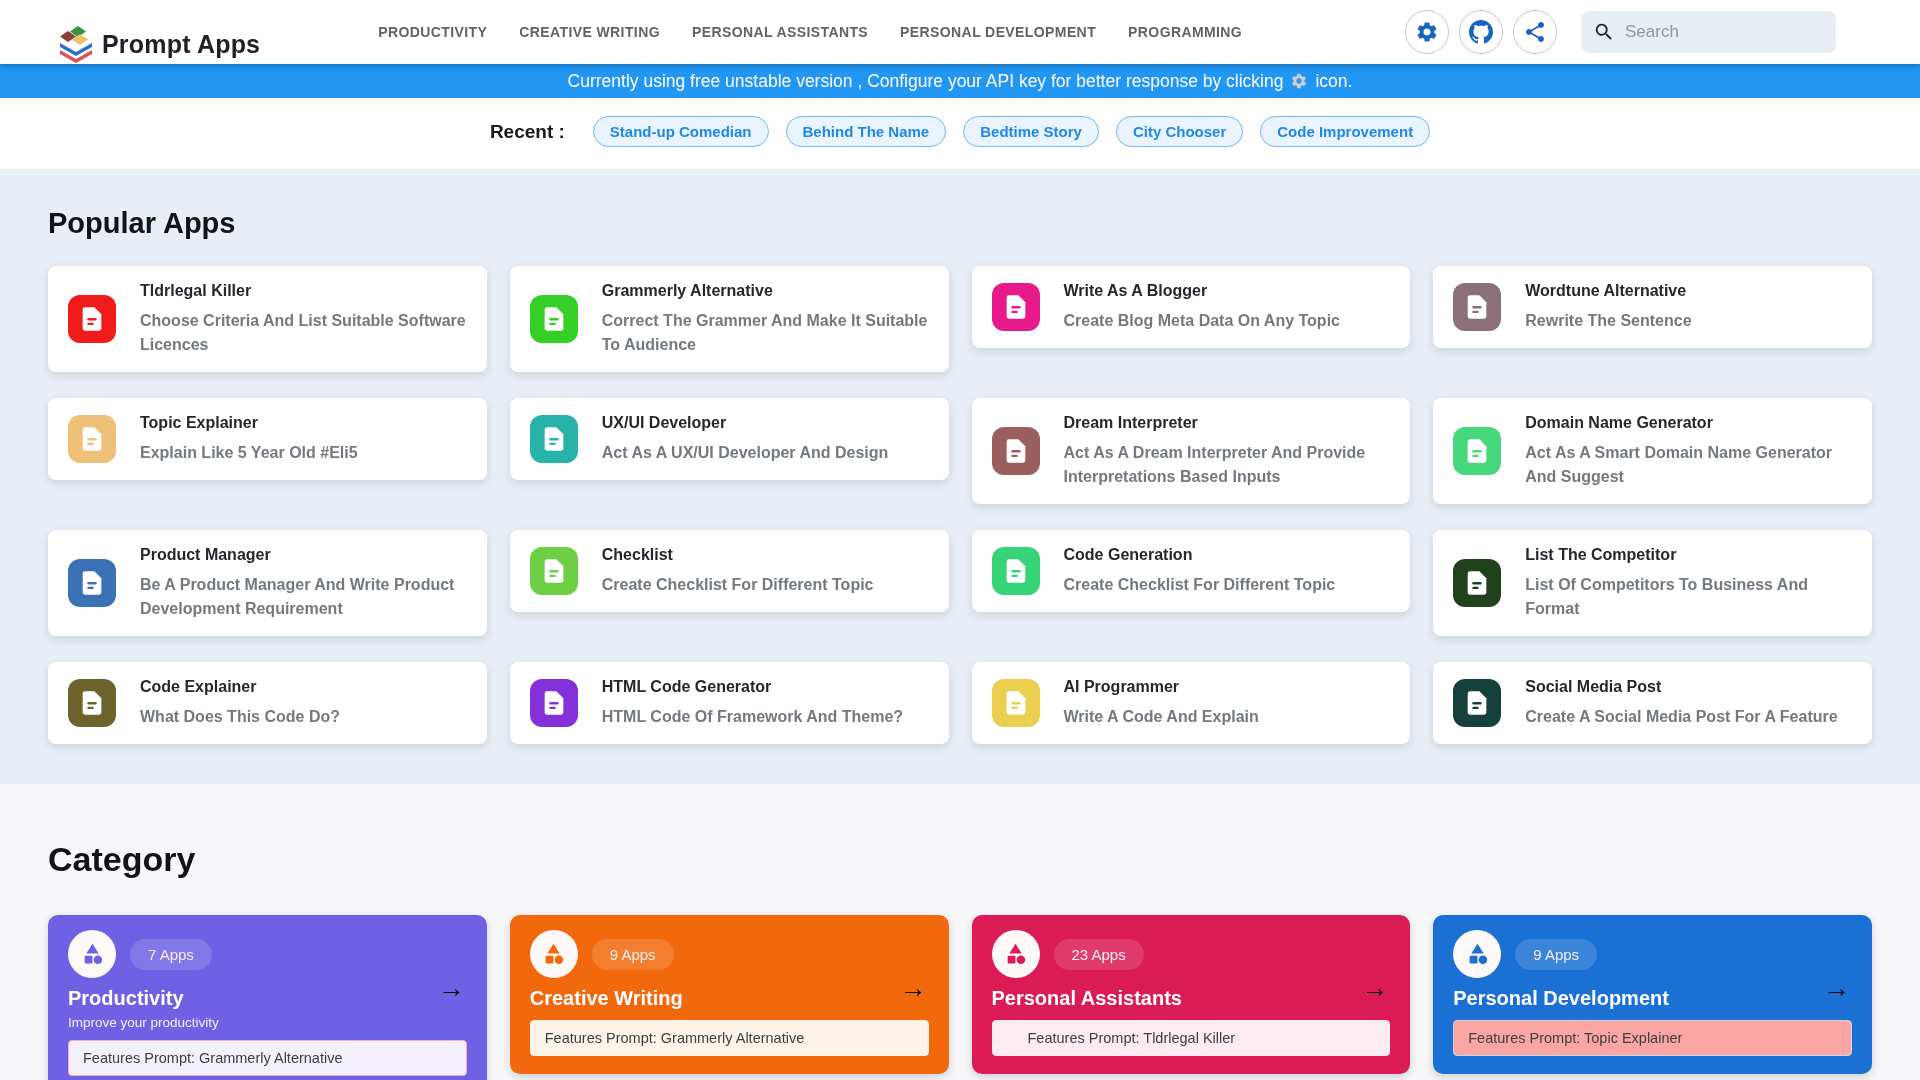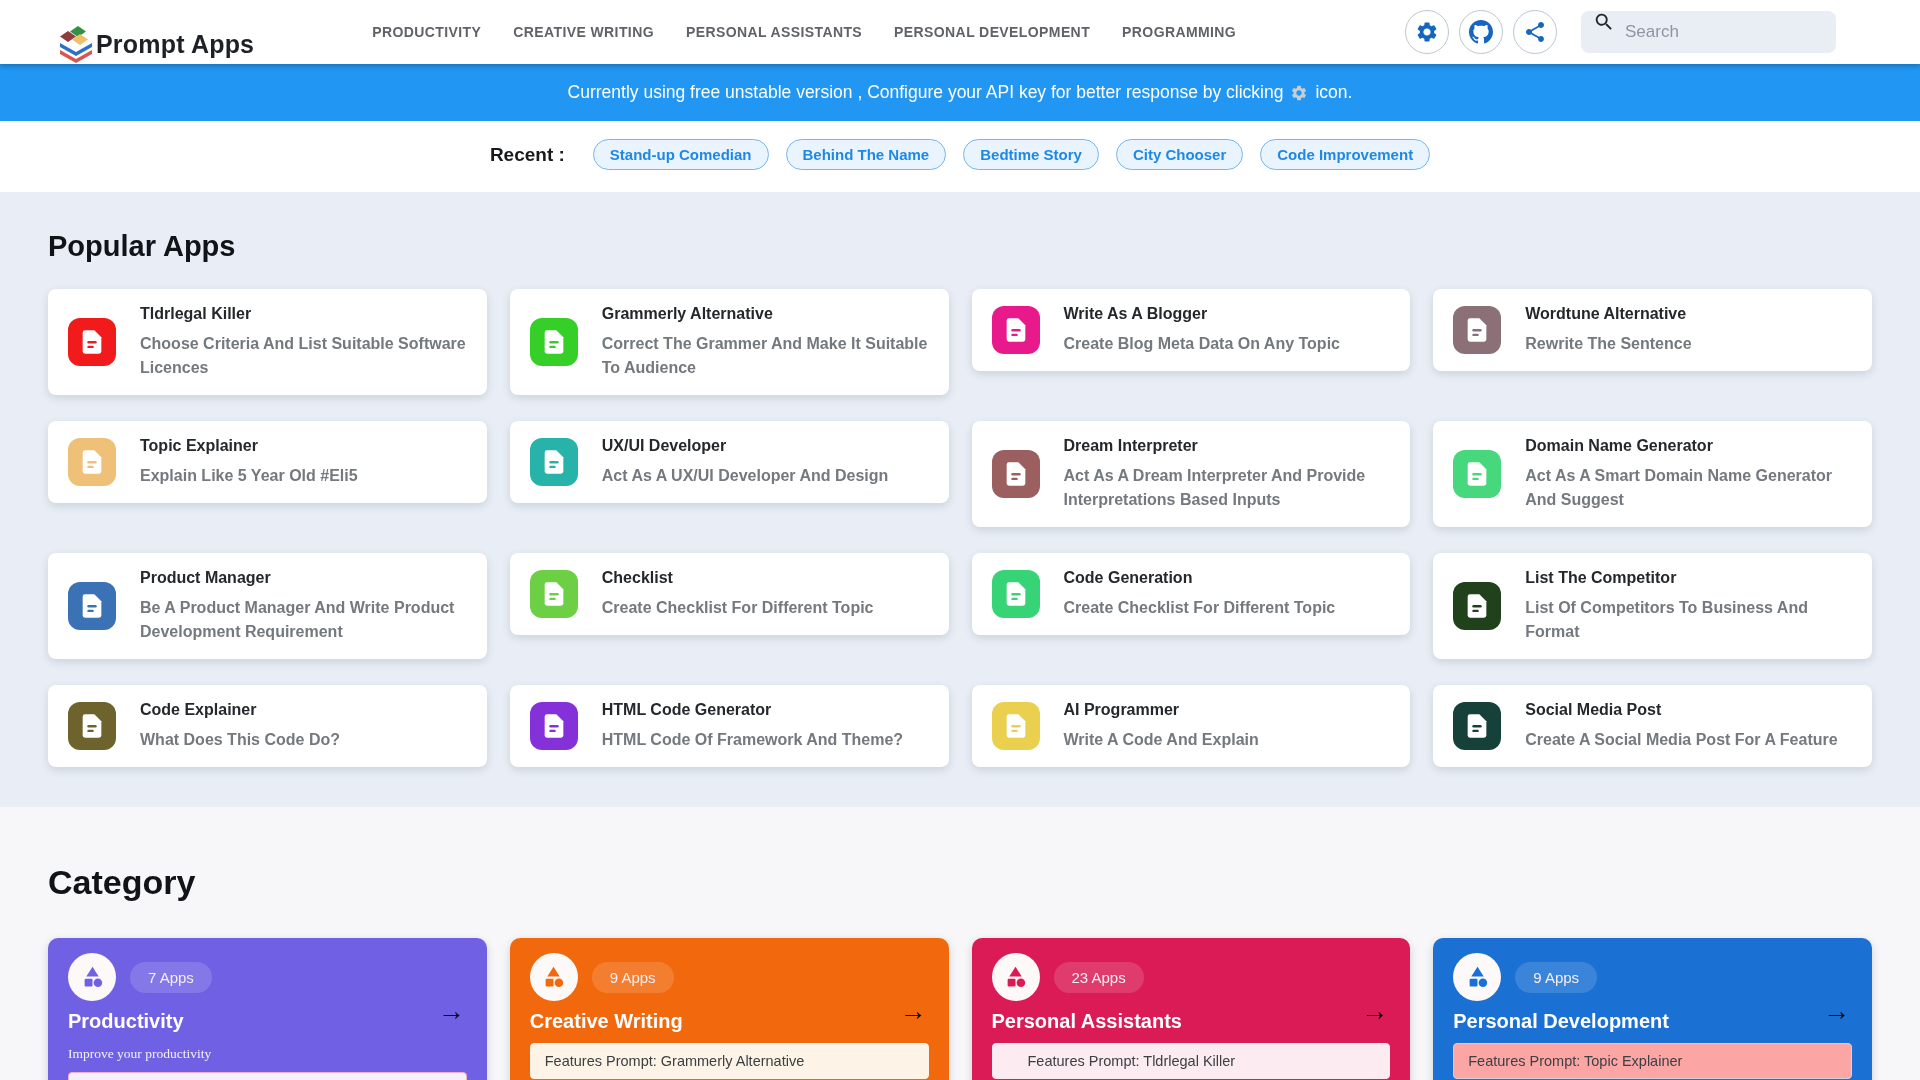--- a/index.html
+++ b/index.html
@@ -3,38 +3,38 @@
 <meta charset="utf-8">
 <style>
   * { margin:0; padding:0; box-sizing:border-box; }
   html,body { width:1920px; height:1080px; overflow:hidden; background:#ffffff;
     font-family:"Liberation Sans", sans-serif; }
 
   
   .navbar { height:64px; background:#fff; display:flex; align-items:center;
     padding:0 84px 0 56px; position:relative; z-index:5;
     box-shadow:0 2px 5px rgba(0,0,0,0.25); }
-  .brand { display:flex; align-items:center; gap:0;margin-top:24px; }
+  .brand { display:flex; align-items:center; gap:6px;margin-top:24px; }
   .brand-title { font-size:25px; font-weight:700; color:#1d2125; letter-spacing:.2px; }
   .nav-links { display:flex; gap:32px; margin-left:118px; }
   .nav-link { font-size:14px; font-weight:700; color:#5f6368; letter-spacing:.4px;
     text-decoration:none; cursor:pointer; white-space:nowrap; }
   .nav-right { margin-left:auto; display:flex; align-items:center; gap:10px; }
   .icon-btn { width:44px; height:44px; border-radius:50%; border:1px solid #bcc8d6;
     background:#fff; display:flex; align-items:center; justify-content:center; cursor:pointer; }
   .icon-btn svg { width:24px; height:24px; fill:#1666c1; }
   .searchbox { margin-left:14px; width:255px; height:42px; background:#e9edf4;
-    border-radius:8px; display:flex; padding:0 12px; gap:10px; }
+    border-radius:8px; display:flex; align-items:center; padding:0 12px; gap:10px; }
   .searchbox svg { width:22px; height:22px; fill:#22262a; flex:none; }
   .searchbox input { border:none; outline:none; background:transparent; width:100%;
     font-size:17px; color:#333; font-family:"Liberation Sans", sans-serif; }
   .searchbox input::placeholder { color:#8d96a1; }
 
   
-  .banner { height:57px; background:#2196f3; color:#fff; display:flex;
+  .banner { height:34px; background:#2196f3; color:#fff; display:flex;
     align-items:center; justify-content:center; gap:7px; font-size:17.5px; font-weight:500; }
   .banner svg { width:18px; height:18px; fill:#c9ced3; }
 
   
   .recent-row { background:#fff; padding:18px 0 22px; display:flex;
     align-items:center; justify-content:center; gap:26px; }
   .recent-label { font-size:19px; font-weight:700; color:#17191b; margin-right:2px; }
   .chip { font-size:15px; font-weight:600; color:#1e88e5; background:#eaf4fe;
     border:1px solid #72b7f3; border-radius:999px; padding:6px 16px; cursor:pointer;
     white-space:nowrap; }
@@ -61,21 +61,21 @@
     column-gap:23px; row-gap:12px; align-items:start; }
   .cat-card { border-radius:10px; padding:15px 20px 18px; color:#fff;
     position:relative; cursor:pointer; box-shadow:0 3px 8px rgba(20,35,60,0.18); }
   .cat-top { display:flex; align-items:center; gap:14px; }
   .cat-circle { width:48px; height:48px; border-radius:50%; background:#fdf9f9;
     display:flex; align-items:center; justify-content:center; flex:none; }
   .cat-circle svg { width:27px; height:27px; }
   .cat-pill { background:rgba(255,255,255,0.14); border-radius:16px;
     padding:7px 18px; font-size:15px; color:#f4eef2; }
   .cat-name { font-size:20px; font-weight:700; margin-top:9px; }
-  .cat-sub { font-size:13.5px; margin-top:13px; color:#f3f0fa;font-family:Liberation Serif, serif; }
+  .cat-sub { font-size:13.5px; margin-top:5px; color:#f3f0fa; }
   .cat-box { margin-top:10px; height:36px; border-radius:4px; display:flex;
     align-items:center; padding:0 14px; font-size:14.5px; color:#3c4043;
     border:1px solid transparent; overflow:hidden; white-space:nowrap; }
   .cat-arrow { position:absolute; right:22px; top:60px; font-size:27px;
     color:#0b0d10; line-height:1; cursor:pointer; font-weight:400; }
 </style>
 </head>
 <body>
 
 <header class="navbar">

